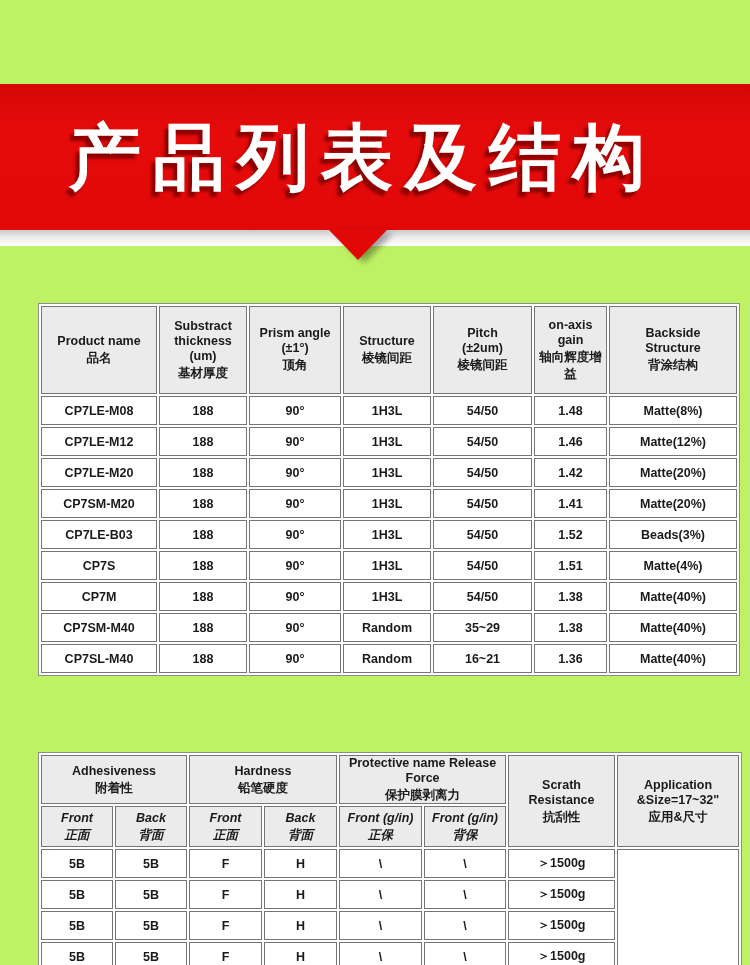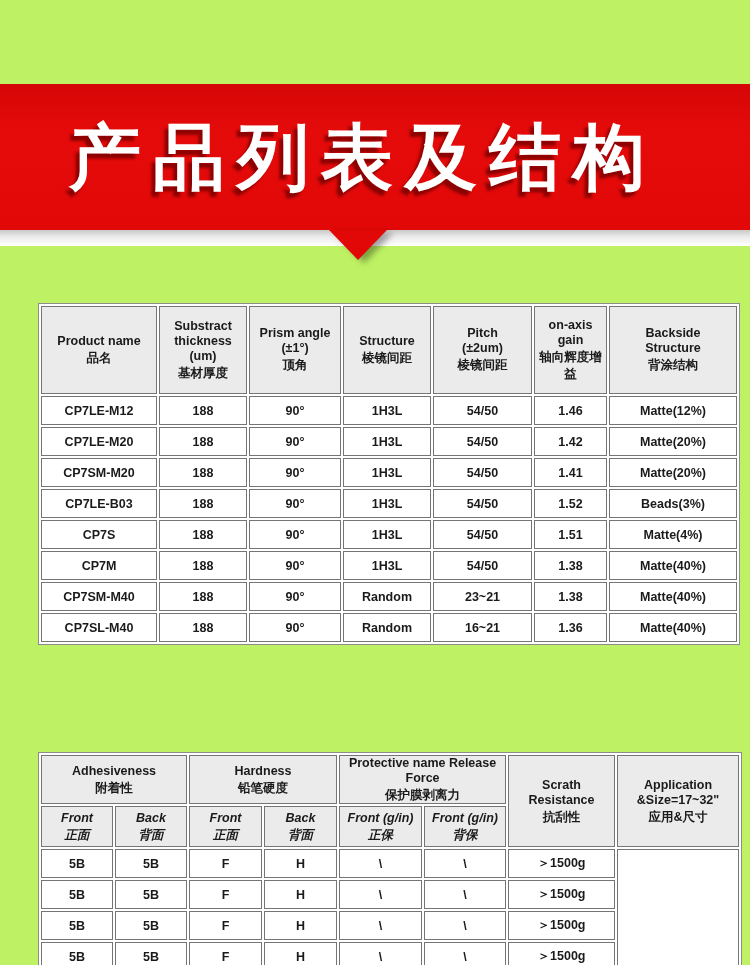--- a/index.html
+++ b/index.html
@@ -92,20 +92,29 @@
           </th>
           <th>
             <div class="en">Backside
 Structure</div>
             <div class="zh">背涂结构</div>
           </th>
         </tr>
       </thead>
     <tbody id="spec-body">
         <tr>
+          <td>CP7LE-M08</td>
+          <td>188</td>
+          <td>90°</td>
+          <td>1H3L</td>
+          <td>54/50</td>
+          <td>1.48</td>
+          <td>Matte(8%)</td>
+        </tr>
+        <tr>
           <td>CP7LE-M12</td>
           <td>188</td>
           <td>90°</td>
           <td>1H3L</td>
           <td>54/50</td>
           <td>1.46</td>
           <td>Matte(12%)</td>
         </tr>
         <tr>
           <td>CP7LE-M20</td>
@@ -150,21 +159,21 @@
           <td>1H3L</td>
           <td>54/50</td>
           <td>1.38</td>
           <td>Matte(40%)</td>
         </tr>
         <tr>
           <td>CP7SM-M40</td>
           <td>188</td>
           <td>90°</td>
           <td>Random</td>
-          <td>23~21</td>
+          <td>35~29</td>
           <td>1.38</td>
           <td>Matte(40%)</td>
         </tr>
         <tr>
           <td>CP7SL-M40</td>
           <td>188</td>
           <td>90°</td>
           <td>Random</td>
           <td>16~21</td>
           <td>1.36</td>

